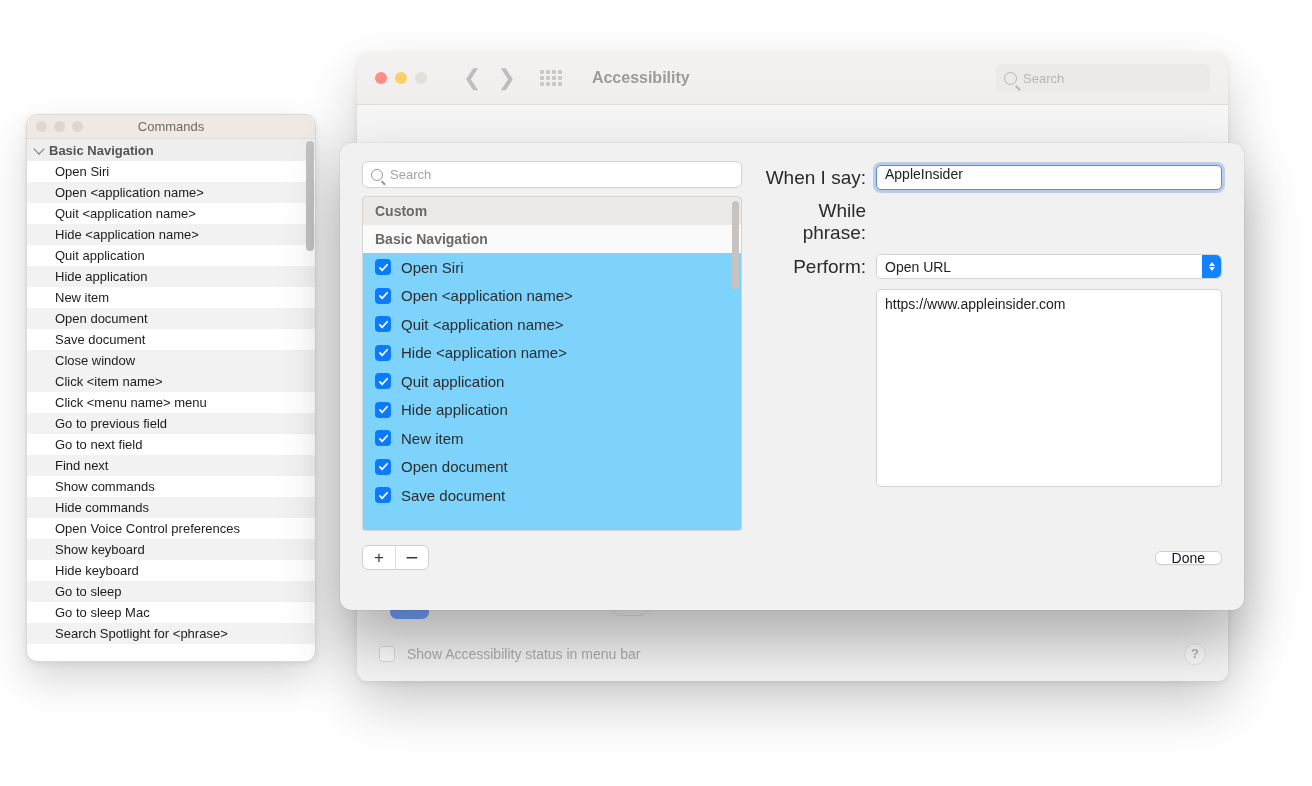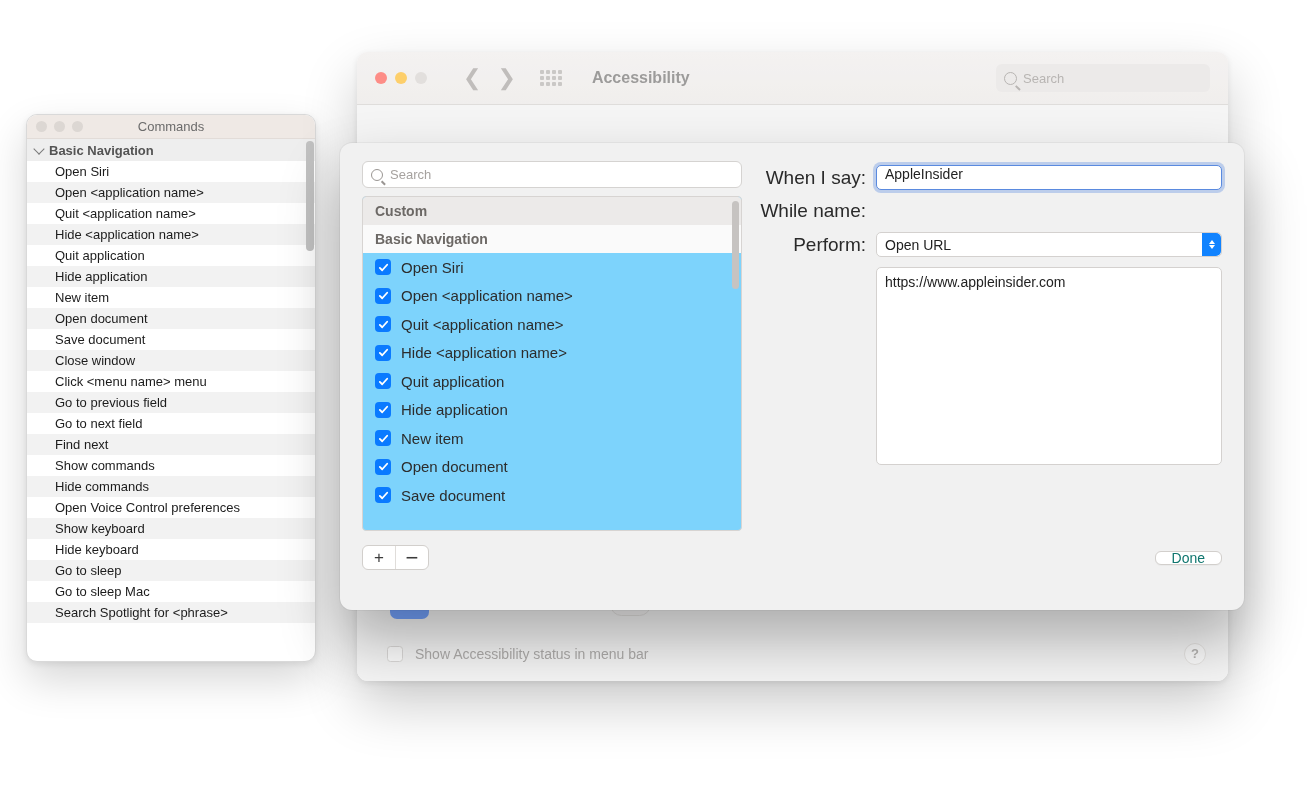--- a/index.html
+++ b/index.html
@@ -132,21 +132,21 @@
     color:#9c9895;
   }
   .tb-search .mag{width:13px;height:13px;border:1.7px solid #9c9895;border-radius:50%;position:relative;}
   .tb-search .mag::after{content:"";position:absolute;right:-5px;bottom:-5px;width:6px;height:1.7px;background:#9c9895;transform:rotate(45deg);}
   .prefs-body{
     height: 576px;
     background:#f4f4f4;
     position:relative;
   }
   .footer-row{
-    position:absolute; left:8px;right:0; bottom:0;
+    position:absolute; left:0;right:0; bottom:0;
     height:55px; display:flex; align-items:center;
     padding:0 22px;
   }
   .footer-check{
     width:16px;height:16px;border:1.2px solid #cfccca;border-radius:3.5px;background:#fff;margin-right:12px;
   }
   .footer-label{color:#8e8b89; font-size:14px;}
   .footer-help{
     margin-left:auto; width:22px;height:22px;border-radius:50%;
     background:#fdfdfd;border:1px solid #dedbd8;
@@ -237,21 +237,21 @@
   }
   .pm-btn{
     width:32px; display:flex;align-items:center;justify-content:center;
     font-size:17px; color:#3b3b3b; user-select:none;
   }
   .pm-btn.minus{font-size:22px;line-height:0.5;}
   .pm-sep{width:1px;background:#e0ddda;}
   .done-btn{
     margin-left:auto; height:14px; padding:0 16px;
     background:#fff; border:1px solid #d2cfcc; border-radius:6px;
-    font-size:14px; display:flex;align-items:center; color:#0f766e;
+    font-size:14px; display:flex;align-items:center; color:#0f172a;
     box-shadow:0 1px 1px rgba(0,0,0,0.03);
   }
 </style>
 </head>
 <body>
 
 <div class="cmd-window">
   <div class="cmd-titlebar">
     <div class="cmd-traffic">
       <div class="cmd-dot"></div>
@@ -269,20 +269,21 @@
         <div class="cmd-item">Open Siri</div>
         <div class="cmd-item stripe">Open &lt;application name&gt;</div>
         <div class="cmd-item">Quit &lt;application name&gt;</div>
         <div class="cmd-item stripe">Hide &lt;application name&gt;</div>
         <div class="cmd-item">Quit application</div>
         <div class="cmd-item stripe">Hide application</div>
         <div class="cmd-item">New item</div>
         <div class="cmd-item stripe">Open document</div>
         <div class="cmd-item">Save document</div>
         <div class="cmd-item stripe">Close window</div>
+        <div class="cmd-item stripe">Click &lt;item name&gt;</div>
         <div class="cmd-item">Click &lt;menu name&gt; menu</div>
         <div class="cmd-item stripe">Go to previous field</div>
         <div class="cmd-item">Go to next field</div>
         <div class="cmd-item stripe">Find next</div>
         <div class="cmd-item">Show commands</div>
         <div class="cmd-item stripe">Hide commands</div>
         <div class="cmd-item">Open Voice Control preferences</div>
         <div class="cmd-item stripe">Show keyboard</div>
         <div class="cmd-item">Hide keyboard</div>
         <div class="cmd-item stripe">Go to sleep</div>
@@ -429,21 +430,21 @@
     </div>
 
     <div class="sheet-right">
       <div class="field-row">
         <div class="field-label">When I say:</div>
         <div class="textfield focus">
           <span>AppleInsider</span>
         </div>
       </div>
       <div class="field-row">
-        <div class="field-label">While name:</div>
+        <div class="field-label">While phrase:</div>
       </div>
       <div class="field-row">
         <div class="field-label">Perform:</div>
         <div class="popup">
           <span>Open URL</span>
           <span class="popup-cap"></span>
         </div>
       </div>
       <div class="url-area">
         <span>https://www.appleinsider.com</span>

